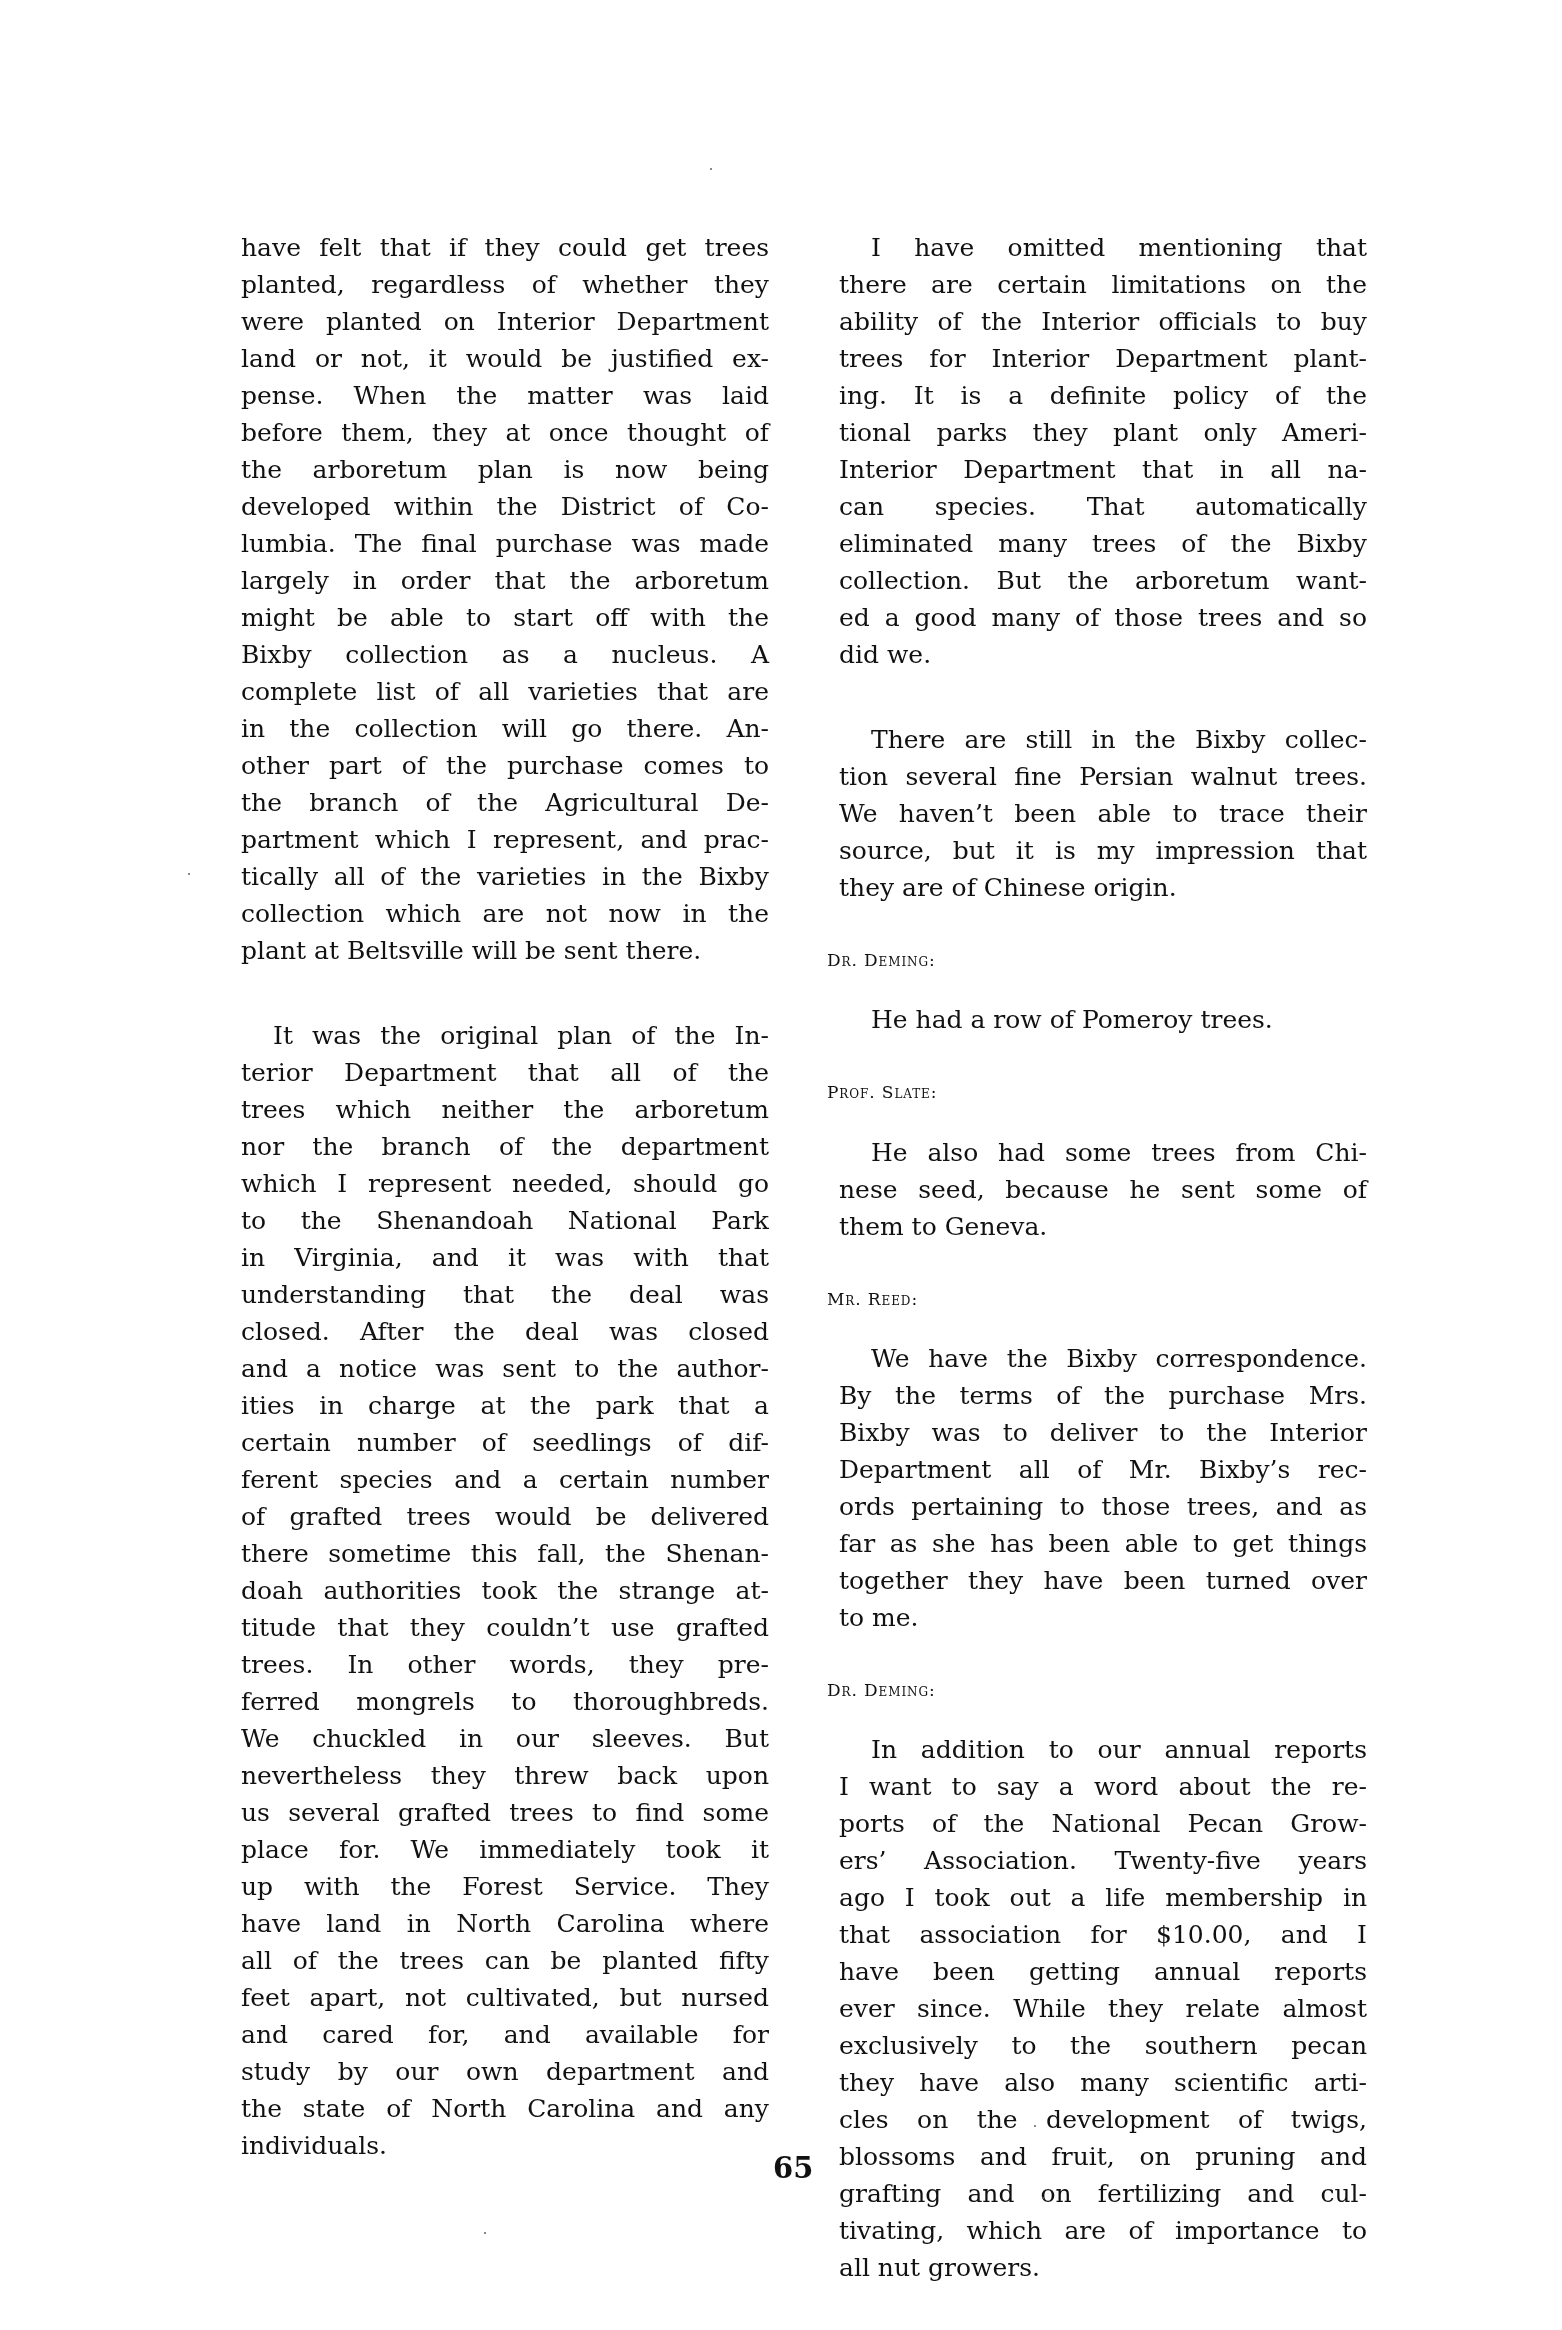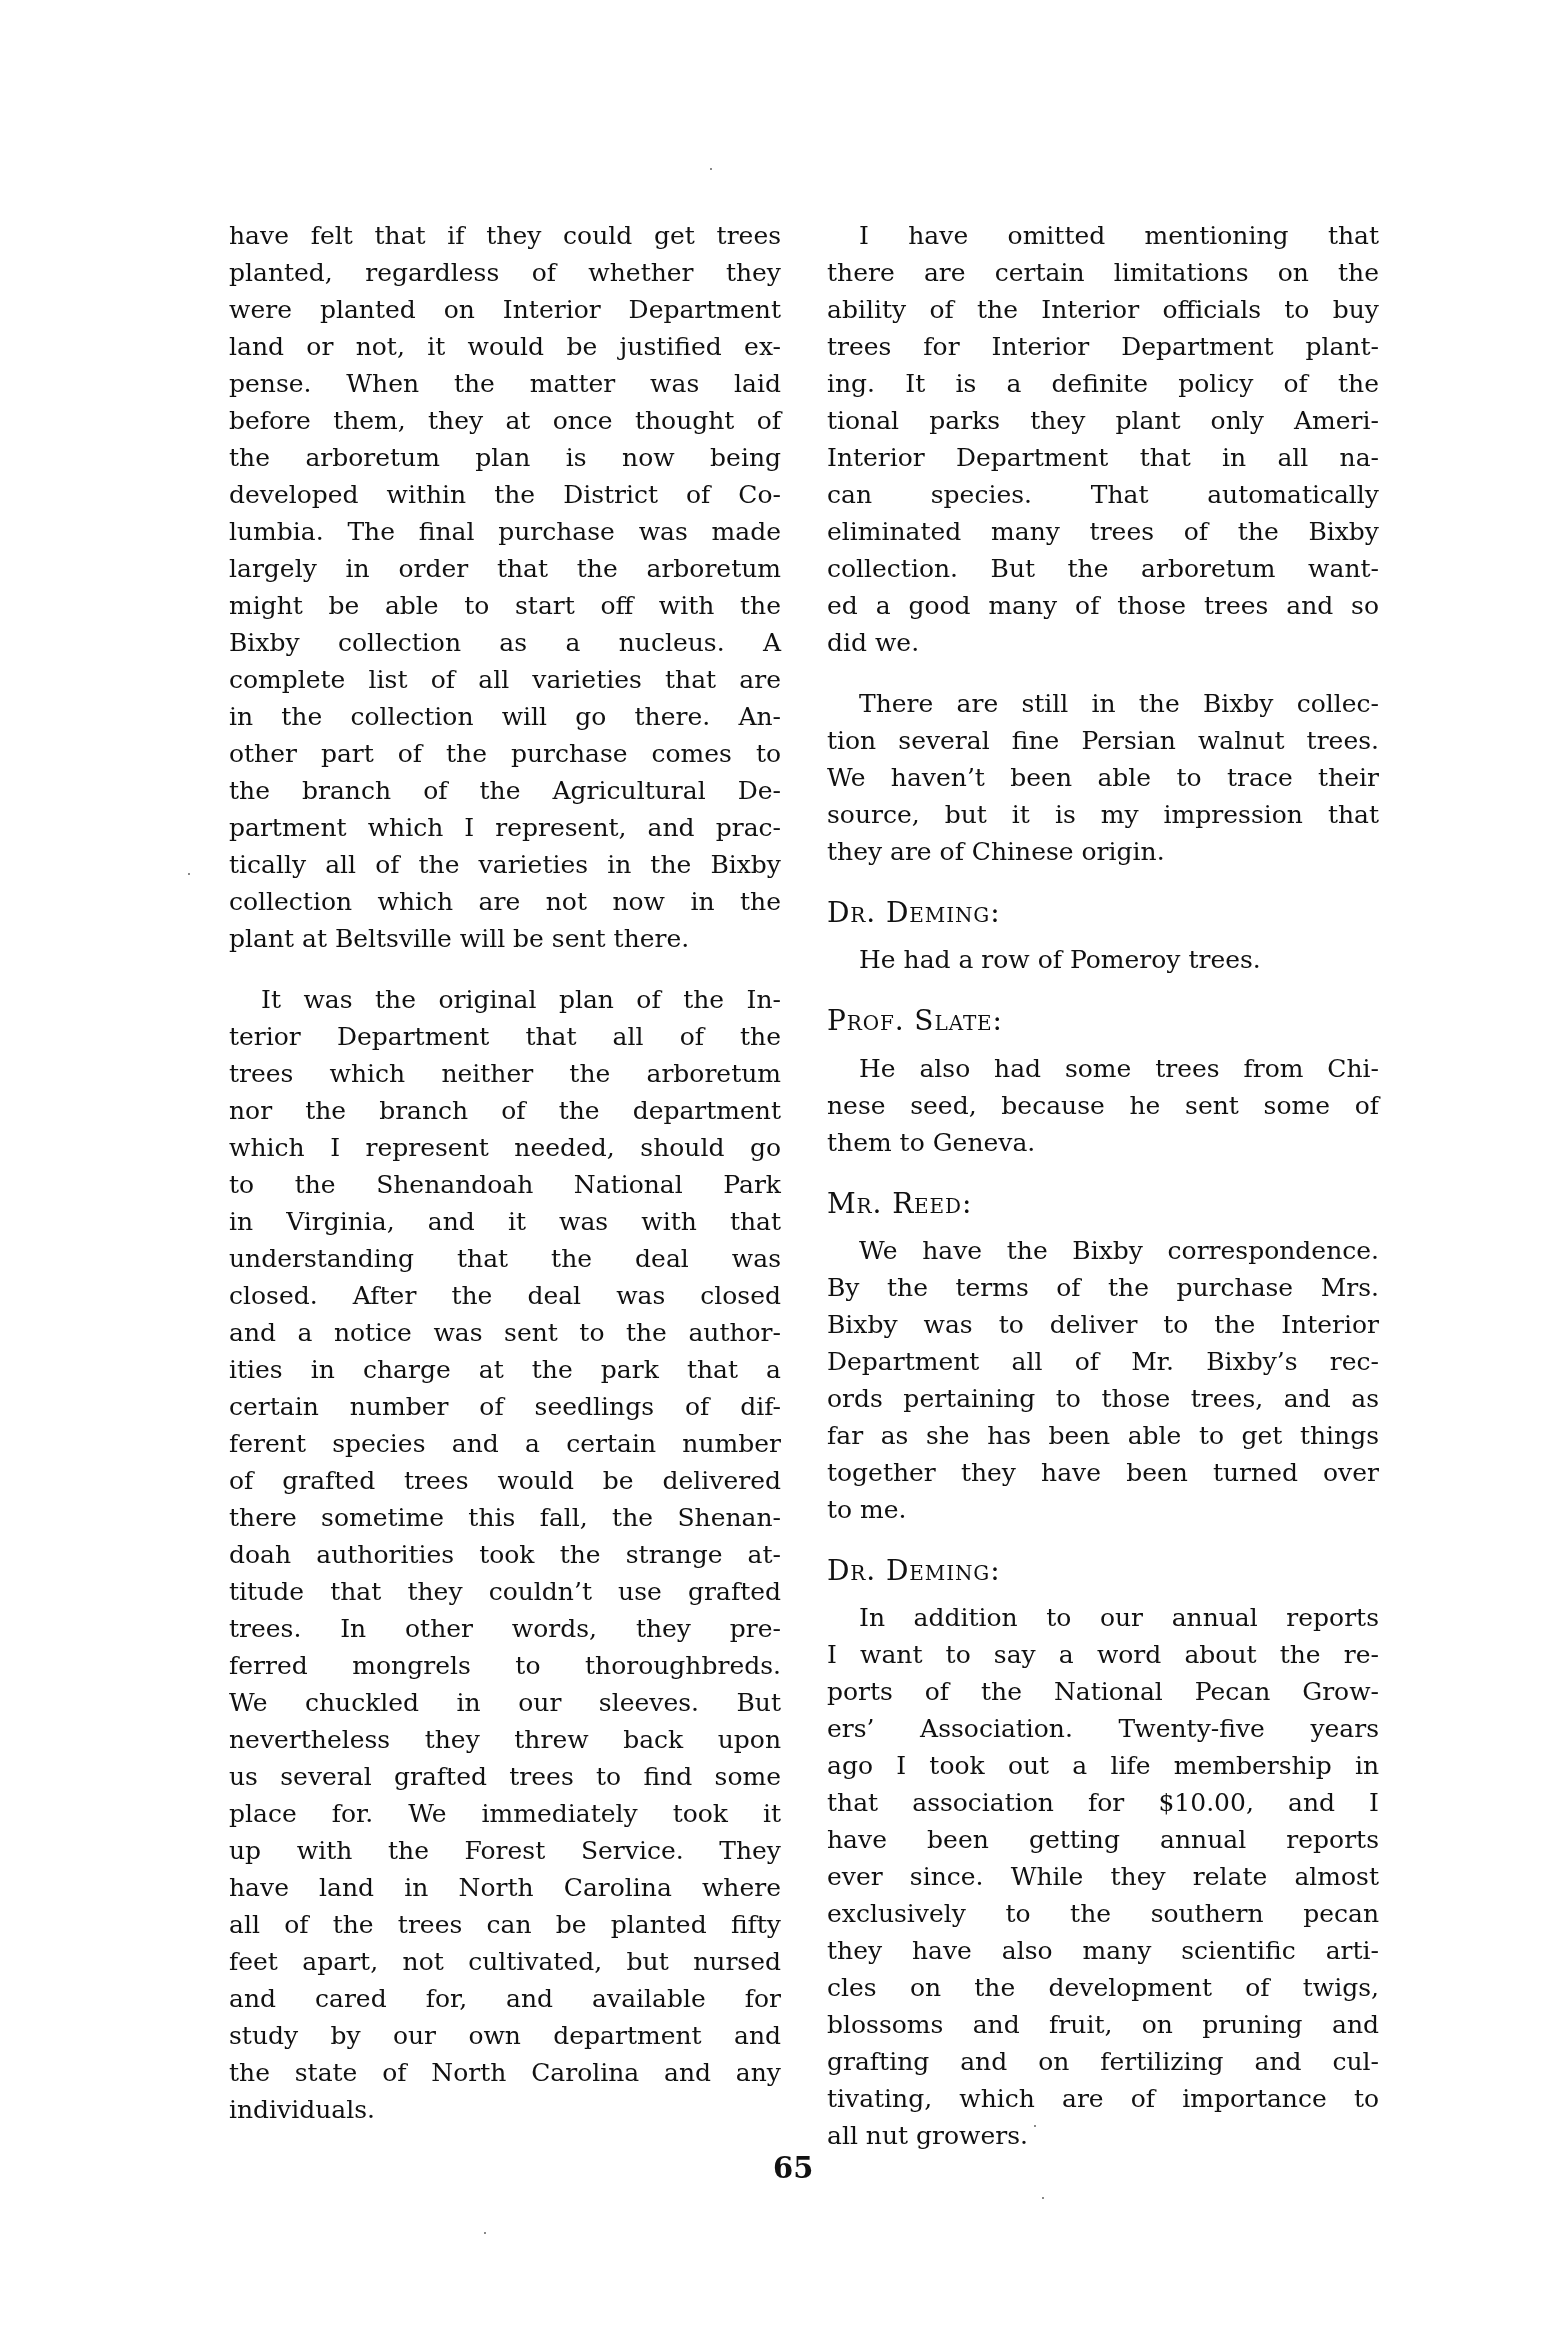--- a/index.html
+++ b/index.html
@@ -1,42 +1,42 @@
 <!DOCTYPE html>
 <html style="font-size:13.7px"><head>
 <meta charset="utf-8">
 <style>
   html, body { margin: 0; padding: 0; background: #ffffff; }
   body { width: 1562px; height: 2330px; position: relative; overflow: hidden; }
   .page { position: absolute; left: 0; top: 0; width: 1562px; height: 2330px; background: #fff; }
   .col { position: absolute; top: 217px; width: 552px; }
   .col-left { left: 229px; }
   .col-right { left: 827px; }
-  .para { margin: 0; padding: 0; }
+  .para { margin: 12px; padding: 0; }
   .line {
     display: block;
     font-family: "DejaVu Serif", "Liberation Serif", serif;
     font-size: 25px;
     line-height: 37px;
     height: 37px;
     color: #111;
     white-space: nowrap;
     text-align: justify;
     text-align-last: justify;
     letter-spacing: 0px;
     overflow: visible;
   }
   .line.last { text-align-last: left; }
   .line.indent { padding-left: 32px; }
   .gap-para { height: 24px; }
   .gap-small { height: 10.3px; }
   .speaker {
     display: block;
     font-family: "DejaVu Serif", "Liberation Serif", serif;
-    font-size: 28px;
+    font-size: 17px;
     line-height: 37px;
     height: 37px;
     font-variant: small-caps;
     color: #111;
     letter-spacing: 0.9px;
   }
   .page-number {
     position: absolute;
     left: 773px;
     top: 2151px;

